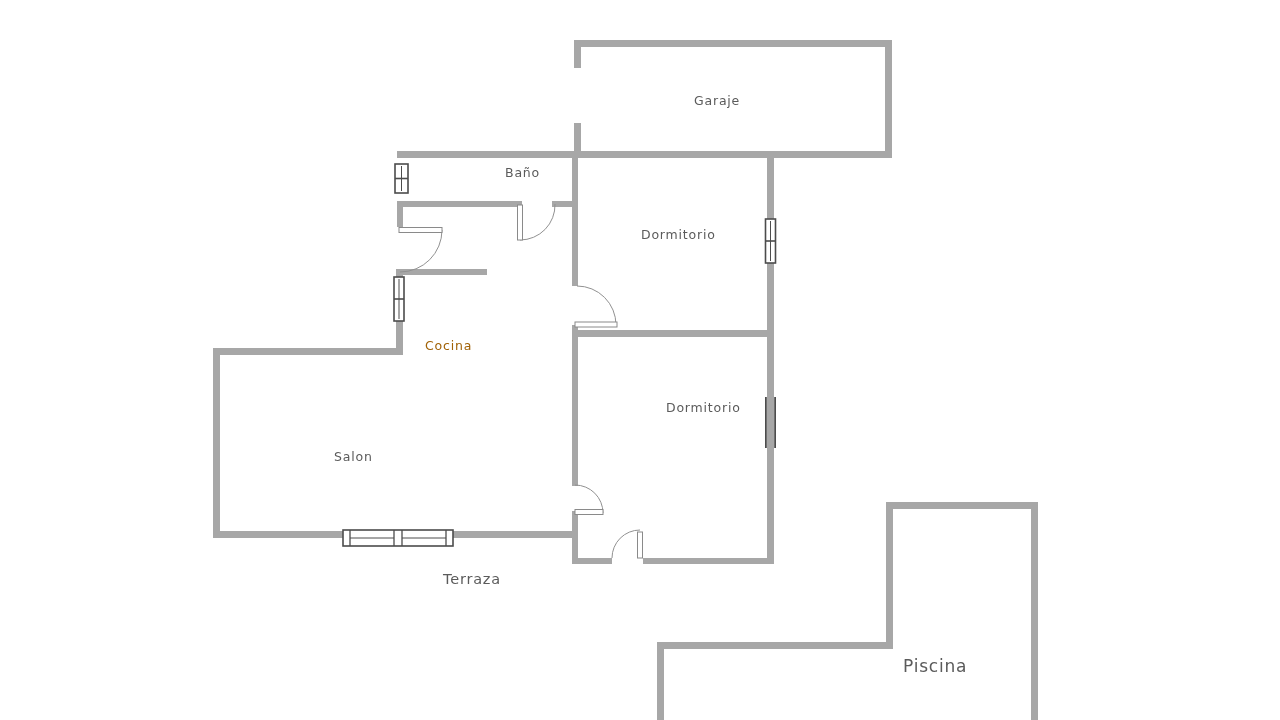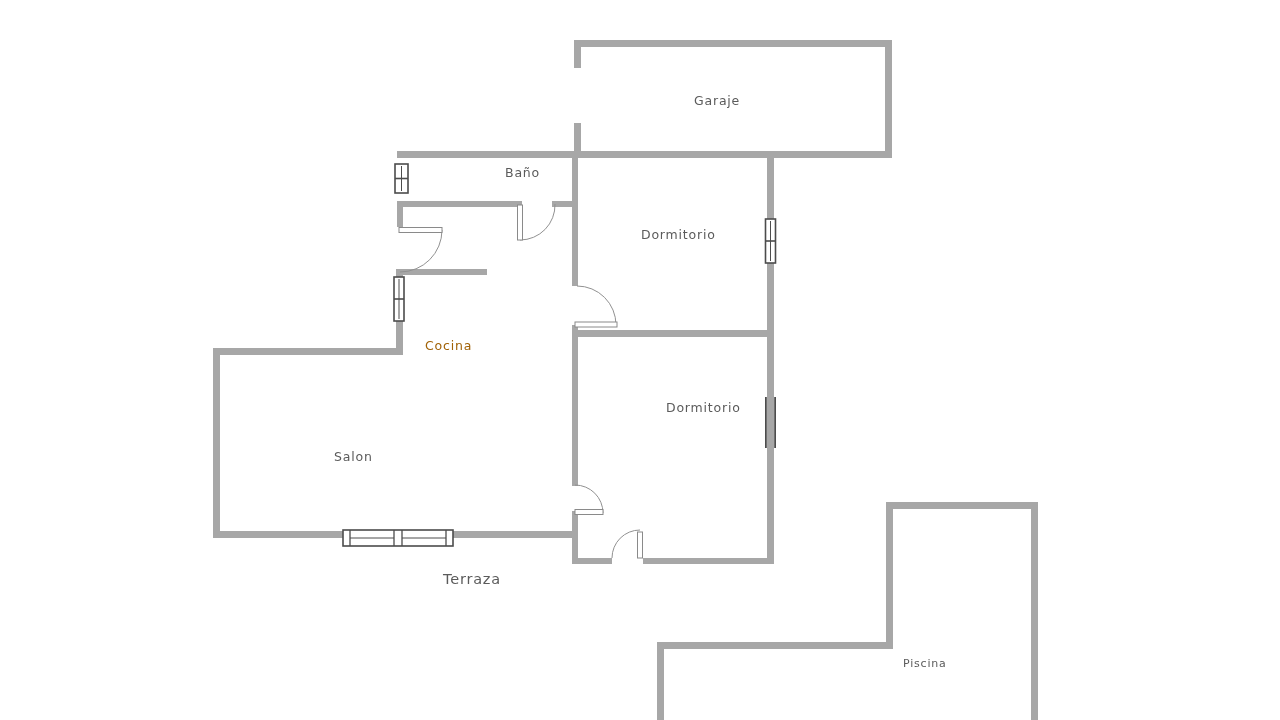--- a/index.html
+++ b/index.html
@@ -70,15 +70,15 @@
       <rect x="637.5" y="532" width="5" height="26" fill="#ffffff" stroke="#8a8a8a" stroke-width="1"></rect>
     </svg>
   <div class="labels-layer">
     <div class="room-label" style="left: 694px; top: 95px; font-size: 12.5px; color: rgb(91, 91, 91);">Garaje</div>
     <div class="room-label" style="left: 473px; top: 167px; font-size: 12.5px; color: rgb(91, 91, 91); margin-left: 32px;">Baño</div>
     <div class="room-label" style="left: 641px; top: 229px; font-size: 12.5px; color: rgb(91, 91, 91);">Dormitorio</div>
     <div class="room-label" style="left: 425px; top: 304px; font-size: 12.5px; color: #a16207; margin-top: 36px;">Cocina</div>
     <div class="room-label" style="left: 334px; top: 451px; font-size: 12.5px; color: rgb(91, 91, 91);">Salon</div>
     <div class="room-label" style="left: 666px; top: 402px; font-size: 12.5px; color: rgb(91, 91, 91);">Dormitorio</div>
     <div class="room-label" style="left: 443px; top: 572px; font-size: 14.5px; color: rgb(91, 91, 91);">Terraza</div>
-    <div class="room-label" style="left: 903px; top: 658px; font-size: 11px; color: rgb(91, 91, 91);">Piscina</div>
+    <div class="room-label" style="left: 903px; top: 658px; font-size: 17px; color: rgb(91, 91, 91);">Piscina</div>
   </div>
 </div>
 
 </body></html>

